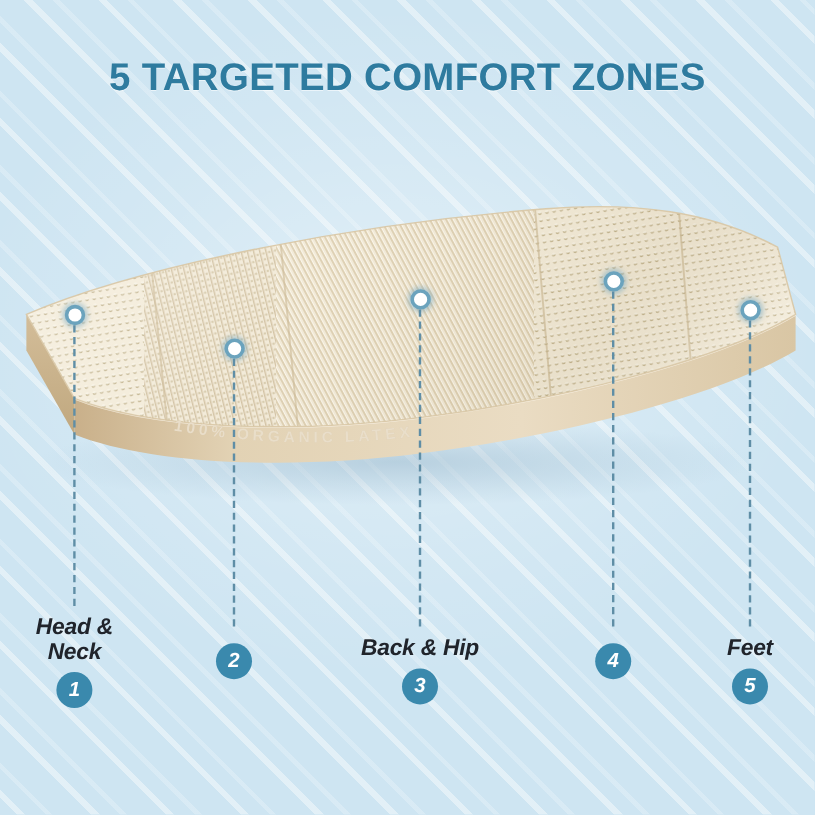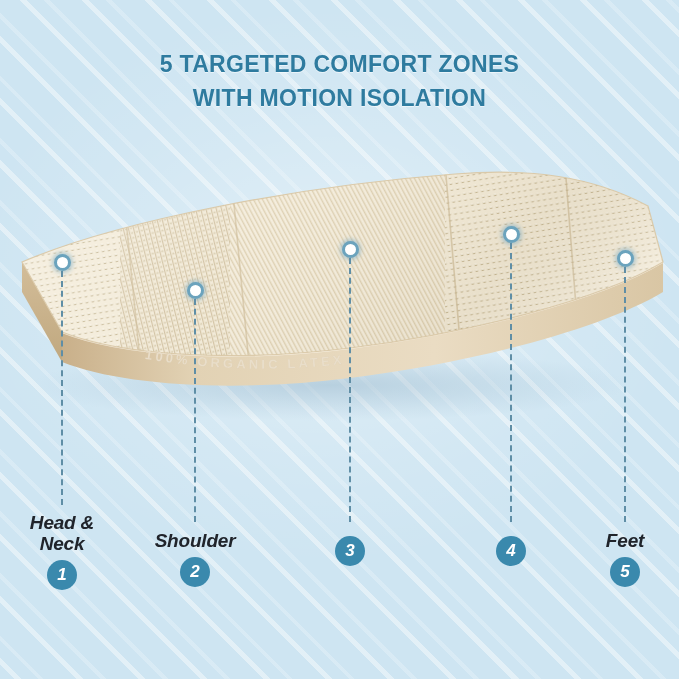--- a/index.html
+++ b/index.html
@@ -50,21 +50,21 @@
   }
 
   
   #title {
     position: absolute;
     top: 47px;
     left: 0;
     width: 679px;
     text-align: center;
     color: #2e7b9f;
-    font-size: 23px;
+    font-size: 32px;
     line-height: 34px;
     font-weight: bold;
     letter-spacing: 0.3px;
     font-family: "Liberation Sans", sans-serif;
     text-shadow: 0 1px 0 rgba(255,255,255,0.55);
   }
   #title .tline { display: block; white-space: nowrap; }
 
   
   #product {
@@ -134,21 +134,20 @@
 </head>
 <body>
 
 <div id="stage">
 
   <div id="bg-stripes"></div>
   <div id="bg-vignette"></div>
 
   <div id="title">
     <span class="tline">5 TARGETED COMFORT ZONES</span>
-    <span class="tline">WITH MOTION ISOLATION</span>
   </div>
 
   <div id="product">
     <svg width="679" height="300" viewBox="0 0 679 300" xmlns="http://www.w3.org/2000/svg">
       <defs>
 
         <pattern id="dots" width="6" height="6" patternUnits="userSpaceOnUse" patternTransform="rotate(-9)">
           <rect width="6" height="6" fill="#f3ebd8"></rect>
           <ellipse cx="2" cy="2" rx="1.5" ry="1.1" fill="#b9a87f" opacity="0.85"></ellipse>
           <ellipse cx="2" cy="1.2" rx="1.5" ry="0.8" fill="#fffdf4" opacity="0.8"></ellipse>
@@ -252,29 +251,29 @@
       <div class="label-text">Head &amp;
 Neck</div>
       <div class="badge">1</div>
     </div>
   </div>
 
   <div class="callout">
     <div class="marker" style="left:195px; top:290px;"></div>
     <div class="leader" style="left:195px; top:299px; height:223px;"></div>
     <div class="label-block" style="left:195px; top:530px;">
-      <div class="label-text">Shoulder</div>
       <div class="badge">2</div>
     </div>
   </div>
 
   <div class="callout">
     <div class="marker" style="left:350px; top:249px;"></div>
     <div class="leader" style="left:350px; top:258px; height:264px;"></div>
     <div class="label-block" style="left:350px; top:530px;">
+      <div class="label-text">Back &amp; Hip</div>
       <div class="badge">3</div>
     </div>
   </div>
 
   <div class="callout">
     <div class="marker" style="left:511px; top:234px;"></div>
     <div class="leader" style="left:511px; top:243px; height:279px;"></div>
     <div class="label-block" style="left:511px; top:530px;">
       <div class="badge">4</div>
     </div>

